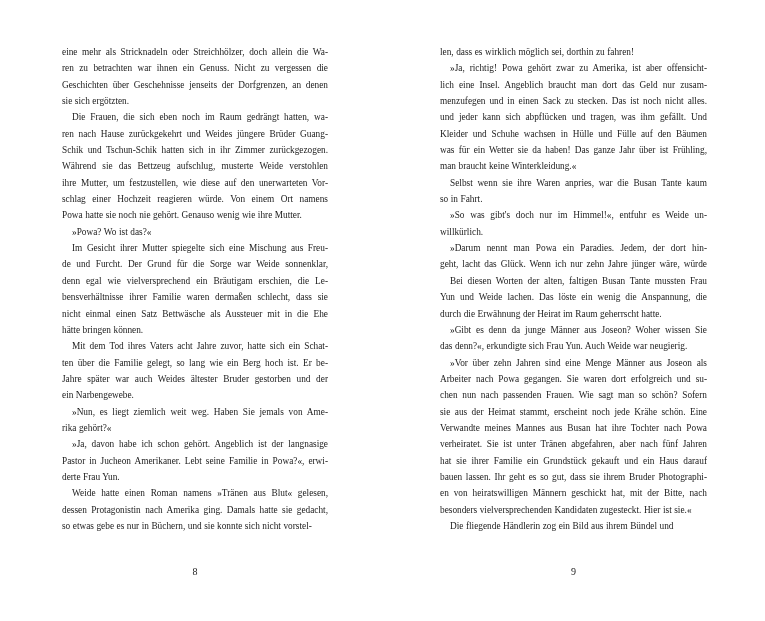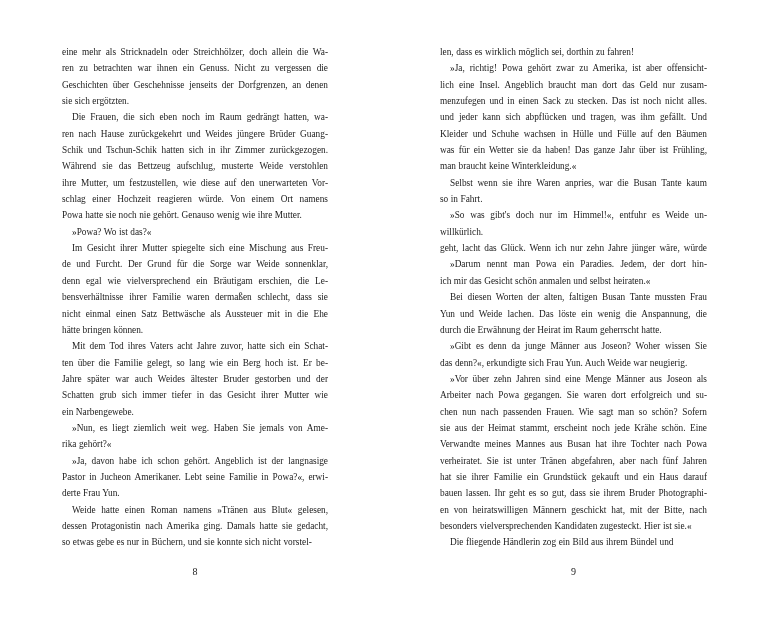--- a/index.html
+++ b/index.html
@@ -86,21 +86,20 @@
           <div class="line">de und Furcht. Der Grund für die Sorge war Weide sonnenklar,</div>
           <div class="line">denn egal wie vielversprechend ein Bräutigam erschien, die Le-</div>
           <div class="line">bensverhältnisse ihrer Familie waren dermaßen schlecht, dass sie</div>
           <div class="line">nicht einmal einen Satz Bettwäsche als Aussteuer mit in die Ehe</div>
           <div class="line last">hätte bringen können.</div>
         </div>
         <div class="paragraph">
           <div class="line indent">Mit dem Tod ihres Vaters acht Jahre zuvor, hatte sich ein Schat-</div>
           <div class="line">ten über die Familie gelegt, so lang wie ein Berg hoch ist. Er be-</div>
           <div class="line">Jahre später war auch Weides ältester Bruder gestorben und der</div>
-          <div class="line">Schatten grub sich immer tiefer in das Gesicht ihrer Mutter wie</div>
           <div class="line last">ein Narbengewebe.</div>
         </div>
         <div class="paragraph">
           <div class="line indent">»Nun, es liegt ziemlich weit weg. Haben Sie jemals von Ame-</div>
           <div class="line last">rika gehört?«</div>
         </div>
         <div class="paragraph">
           <div class="line indent">»Ja, davon habe ich schon gehört. Angeblich ist der langnasige</div>
           <div class="line">Pastor in Jucheon Amerikaner. Lebt seine Familie in Powa?«, erwi-</div>
           <div class="line last">derte Frau Yun.</div>
@@ -130,23 +129,22 @@
         </div>
         <div class="paragraph">
           <div class="line indent">Selbst wenn sie ihre Waren anpries, war die Busan Tante kaum</div>
           <div class="line last">so in Fahrt.</div>
         </div>
         <div class="paragraph">
           <div class="line indent">»So was gibt's doch nur im Himmel!«, entfuhr es Weide un-</div>
           <div class="line last">willkürlich.</div>
         </div>
         <div class="paragraph">
+          <div class="line indent">»Darum nennt man Powa ein Paradies. Jedem, der dort hin-</div>
           <div class="line">geht, lacht das Glück. Wenn ich nur zehn Jahre jünger wäre, würde</div>
-          <div class="line indent">»Darum nennt man Powa ein Paradies. Jedem, der dort hin-</div>
-          <div class="line last">ich mir das Gesicht schön anmalen und selbst heiraten.«</div>
         </div>
         <div class="paragraph">
           <div class="line indent">Bei diesen Worten der alten, faltigen Busan Tante mussten Frau</div>
           <div class="line">Yun und Weide lachen. Das löste ein wenig die Anspannung, die</div>
           <div class="line last">durch die Erwähnung der Heirat im Raum geherrscht hatte.</div>
         </div>
         <div class="paragraph">
           <div class="line indent">»Gibt es denn da junge Männer aus Joseon? Woher wissen Sie</div>
           <div class="line last">das denn?«, erkundigte sich Frau Yun. Auch Weide war neugierig.</div>
         </div>

